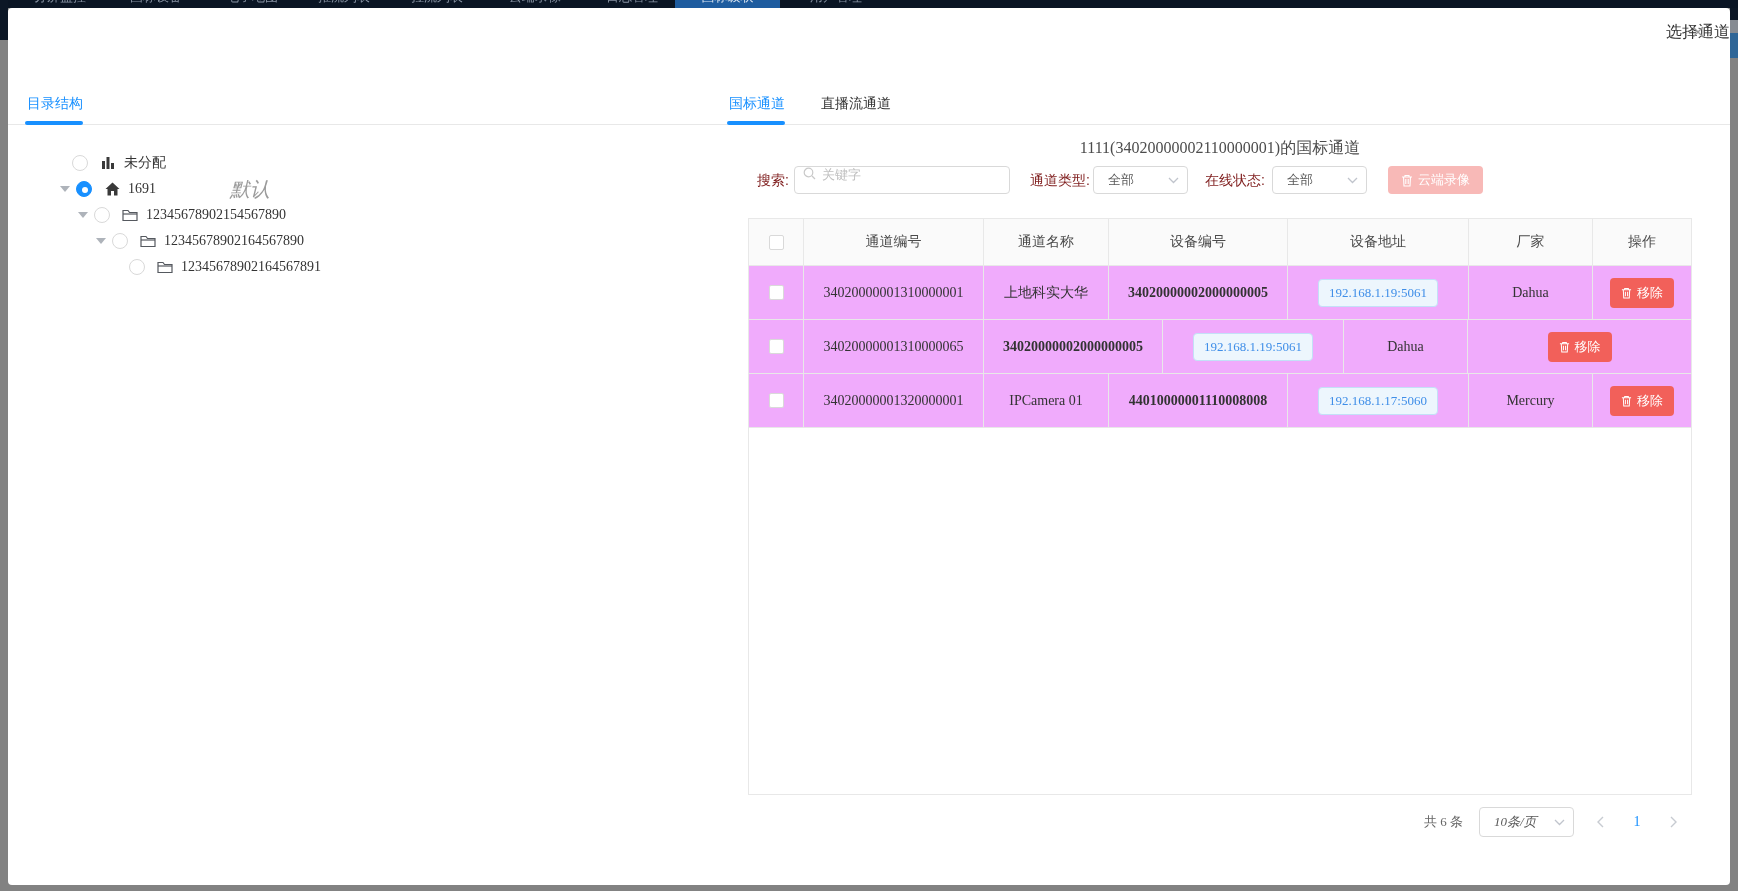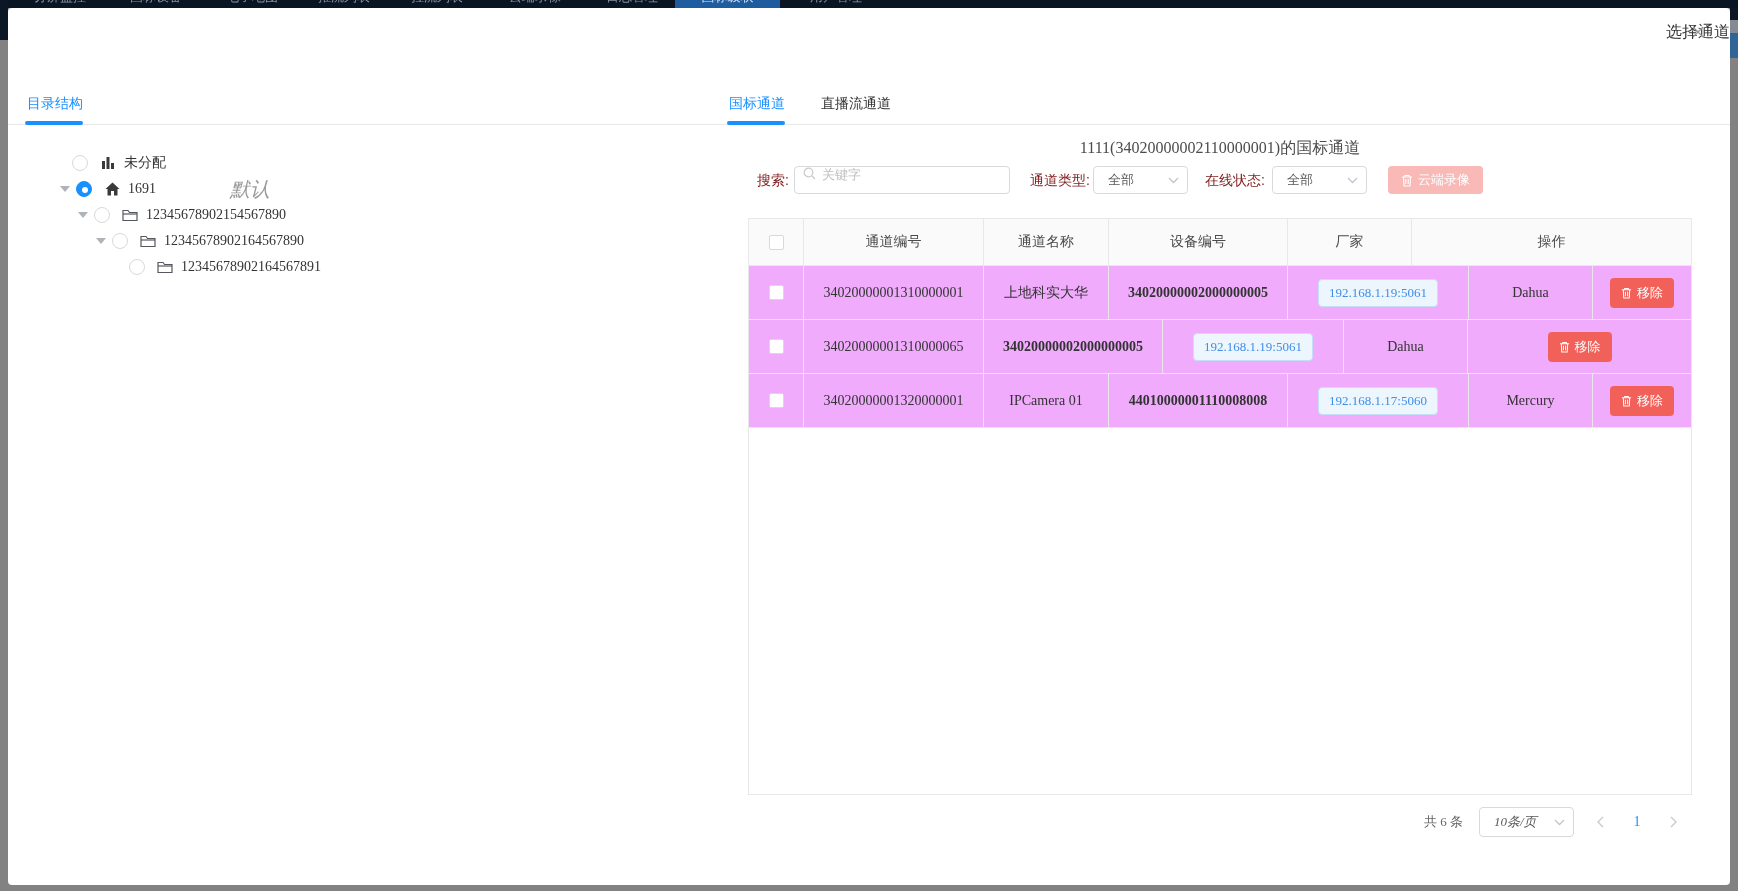--- a/index.html
+++ b/index.html
@@ -231,20 +231,21 @@
   </button>
 
   <div class="gtable">
     <div class="trow thead">
       <div class="cell c0">
           <span class="checkbox"></span>
         </div>
       <div class="cell c1">通道编号</div>
       <div class="cell c2">通道名称</div>
       <div class="cell c3">设备编号</div>
+      <div class="cell c4">设备地址</div>
       <div class="cell c5">厂家</div>
       <div class="cell c6">操作</div>
     </div>
 
     <div class="trow tbody-row">
       <div class="cell c0">
           <span class="checkbox"></span>
         </div>
       <div class="cell c1">34020000001310000001</div>
       <div class="cell c2" style="font-family:'Liberation Sans',sans-serif">上地科实大华</div>

